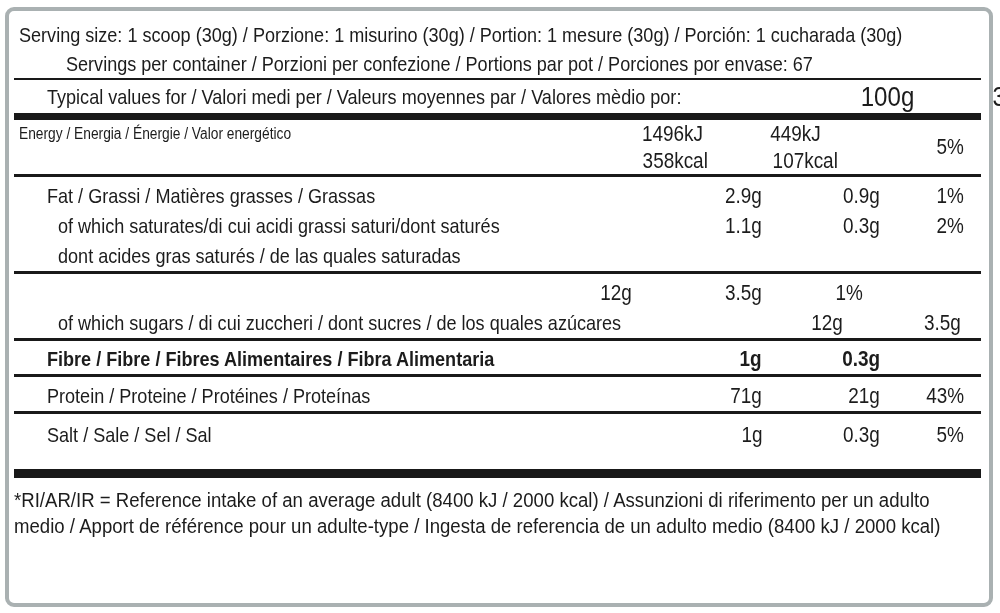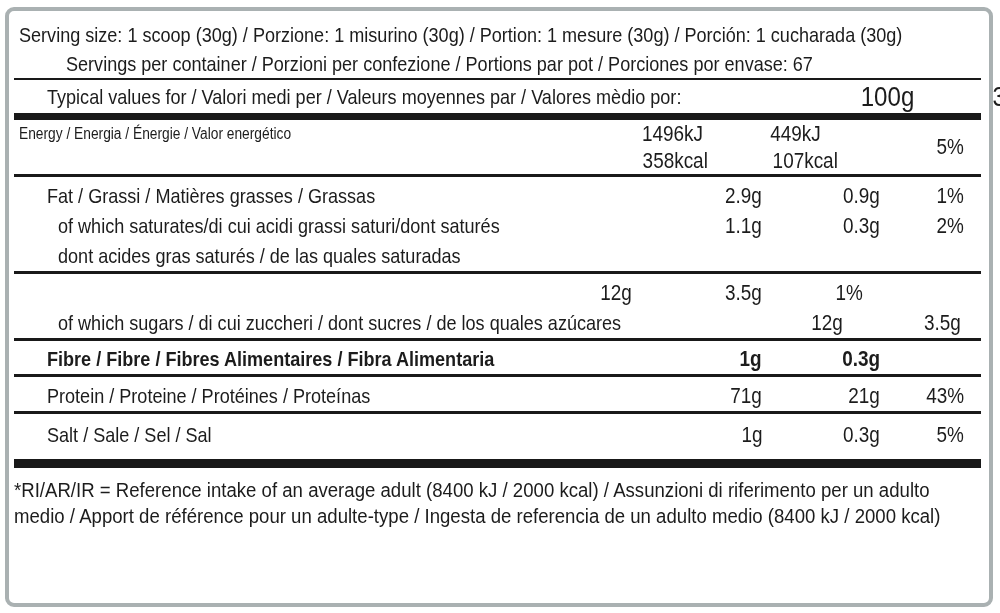--- a/index.html
+++ b/index.html
@@ -43,21 +43,21 @@
   .trow .num { text-align: right; font-size: 22px; }
   .trow .ri  { text-align: right; padding-right: 17px; font-size: 22px; }
 
   .header-row { line-height: 33px; }
   .header-row .num, .header-row .ri { font-size: 28px; }
 
   .l30 { line-height: 30px; }
   .sec { padding-top: 4px; }
   .sec.pt3 { padding-top: 3px; font-weight: bold; }
   .sec.pt6 { padding-top: 6px; }
-  .sec.pb3 { padding-bottom: 9px; }
+  .sec.pb3 { padding-bottom: 19px; }
 
   .energy { }
   .energy .trow-inner { display: grid; grid-template-columns: 1fr 130px 118px 101px; }
   .energy .lbl { line-height: 27px; padding-left: 5px; }
   .energy .vline { line-height: 27px; font-size: 22px; }
   .energy .ri-cell { display: flex; align-items: center; justify-content: flex-end; padding-right: 17px; font-size: 22px; }
 
   .foot { padding-top: 9px; font-size: 20px; }
   .foot .line { line-height: 26px; }
   .foot .cx { transform: scaleX(0.93); }

